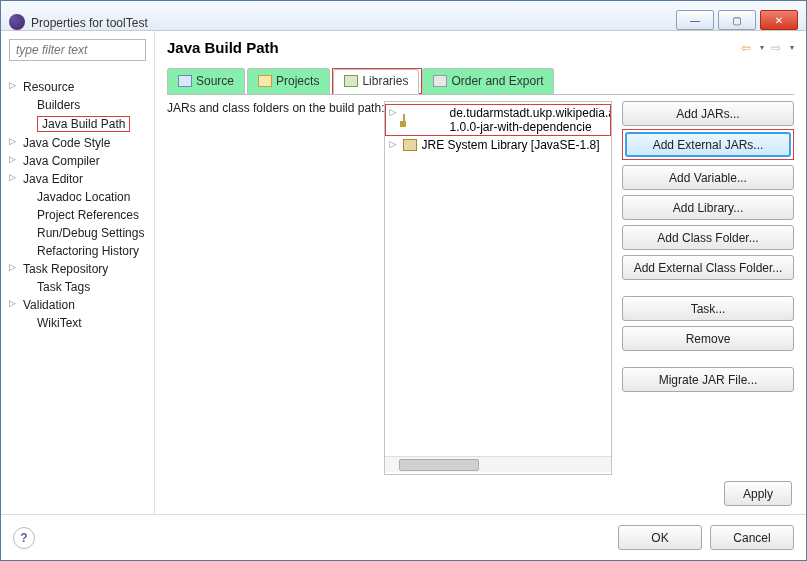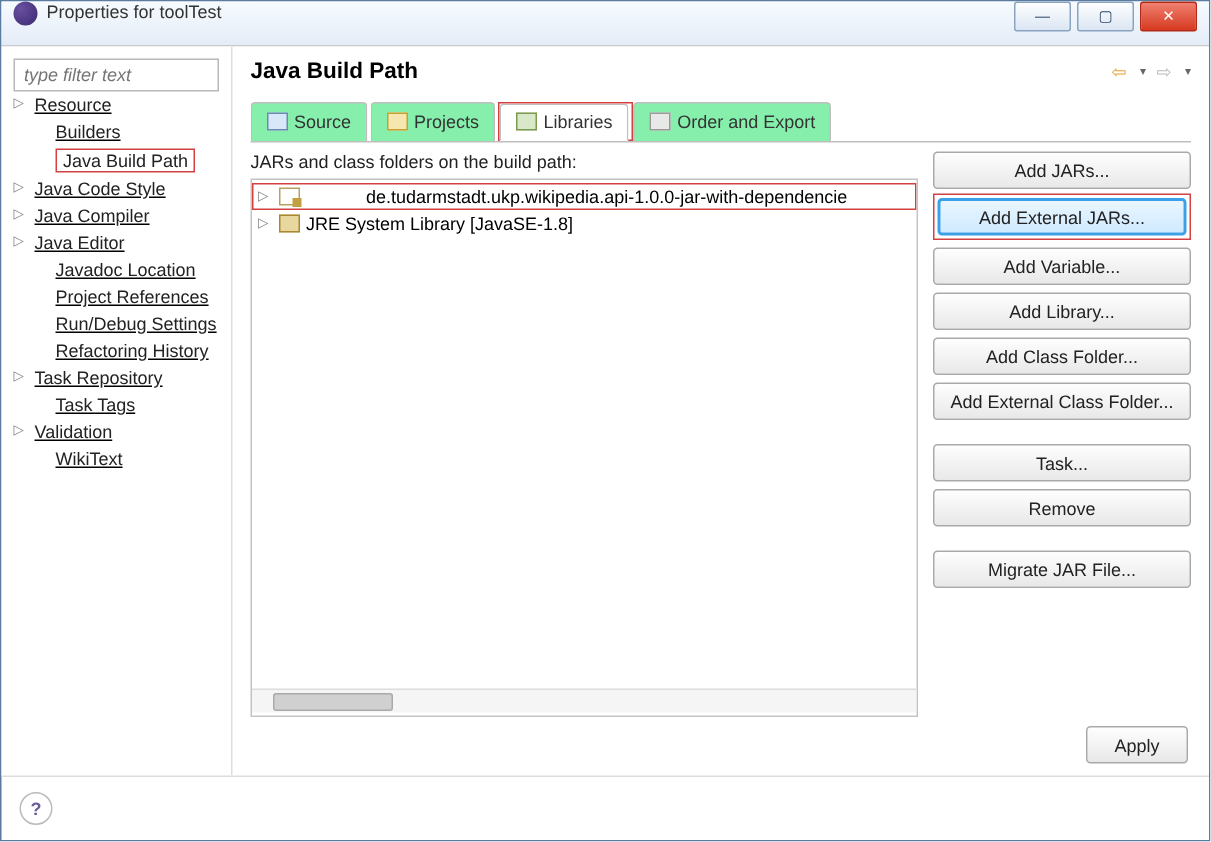--- a/index.html
+++ b/index.html
@@ -1,27 +1,27 @@
 <!DOCTYPE html>
 <html><head>
 <meta charset="utf-8">
 <style>
   * { box-sizing: border-box; font-family: "Segoe UI", Tahoma, sans-serif; font-size: 12px; }
   html,body { margin:0; padding:0; background:#fff; }
   .window { width:807px; height:561px; border:1px solid #5a7aa0; display:flex; flex-direction:column; background:#fff; position:relative; }
-  .titlebar { height:30px; background:linear-gradient(to bottom,#f7fbff,#e4ecf7); display:flex; align-items:flex-start; padding:0 8px; border-bottom:1px solid #c9c9c9; }
+  .titlebar { height:30px; background:linear-gradient(to bottom,#f7fbff,#e4ecf7); display:flex; align-items:flex-end; padding:0 8px; border-bottom:1px solid #c9c9c9; }
   .titlebar .app-icon { width:16px; height:16px; border-radius:50%; background:radial-gradient(circle at 30% 30%,#6a4fa0,#3a2a70); margin-right:6px; }
   .titlebar .title { flex:1; color:#333; }
   .win-btns { display:flex; gap:0; }
   .win-btn { width:38px; height:20px; border:1px solid #8aa3c0; border-radius:2px; margin-left:4px; display:flex; align-items:center; justify-content:center; background:linear-gradient(to bottom,#fdfefe,#dbe6f3); color:#304a6a; font-size:10px; }
   .win-btn.close { background:linear-gradient(to bottom,#f08070,#d63a20); color:#fff; border-color:#b02a18; }
   .body { flex:1; display:flex; background:#fff; overflow:hidden; }
   .sidebar { width:154px; border-right:1px solid #ddd; padding:8px; }
   .filter { width:100%; height:22px; border:1px solid #b8b8b8; padding:2px 6px; color:#777; font-style:italic; }
-  .tree { margin-top:0;text-decoration:underline; }
+  .tree { margin-top:17px; }
   .tree-item { padding:2px 0 2px 14px; color:#222; cursor:default; position:relative; }
   .tree-item.has-children::before { content:"▷"; position:absolute; left:0; top:2px; font-size:9px; color:#888; }
   .tree-item.child { padding-left:28px; }
   .sel-box { border:1px solid #d34040; display:inline-block; padding:0 4px; }
   .main { flex:1; padding:8px 12px 8px 12px; display:flex; flex-direction:column; }
   .main-head { display:flex; align-items:center; }
   .main-title { font-size:15px; font-weight:bold; flex:1; }
   .nav-arrows { display:flex; gap:4px; align-items:center; }
   .nav-arrow { width:16px; height:16px; display:inline-flex; align-items:center; justify-content:center; }
   .nav-arrow.back { color:#e9a23b; }
@@ -30,21 +30,21 @@
   .tabs { margin-top:12px; display:flex; border-bottom:1px solid #bfbfbf; }
   .tab { padding:4px 10px 5px 10px; border:1px solid #bfbfbf; border-bottom:none; background:#86efac; margin-right:2px; display:flex; align-items:center; gap:4px; color:#333; border-radius:3px 3px 0 0; position:relative; }
   .tab.active { background:#fff; border-bottom:1px solid #fff; margin-bottom:-1px; }
   .tab .ticon { width:14px; height:12px; background:#e8d28a; border:1px solid #b89a40; }
   .tab.source .ticon { background:#d8e8f8; border-color:#6a8ab0; }
   .tab.projects .ticon { background:#f6e7b0; border-color:#c8a030; }
   .tab.libs .ticon { background:#d8e8c8; border-color:#7a9a50; }
   .tab.order .ticon { background:#e8e8e8; border-color:#999; }
   .highlight-tab { border:1px solid #d34040; padding:0; display:inline-block; }
   .content-row { flex:1; display:flex; gap:10px; margin-top:6px; }
-  .list-area { flex:1; display:flex; flex-direction:column; }
+  .list-area { flex:1; display:flex; flex-direction:row; }
   .list-label { margin-bottom:4px; color:#222; }
   .list-box { flex:1; border:1px solid #c4c4c4; background:#fff; padding:2px 0; overflow:hidden; display:flex; flex-direction:column; }
   .list-row { padding:2px 6px 2px 18px; position:relative; display:flex; align-items:center; gap:4px; }
   .list-row::before { content:"▷"; position:absolute; left:4px; top:3px; font-size:9px; color:#888; }
   .jar-icon { width:14px; height:12px; background:#fff; border:1px solid #b8a060; position:relative; }
   .jar-icon::after { content:""; position:absolute; width:6px; height:6px; background:#c0a040; right:-2px; bottom:-2px; }
   .lib-icon { width:14px; height:12px; background:#e8d8a0; border:1px solid #a88830; }
   .list-row.sel { outline:1px solid #d34040; outline-offset:-1px;gap:44px; }
   .hscroll { height:16px; border-top:1px solid #ddd; background:#f5f5f5; position:relative; margin-top:auto; }
   .hscroll .thumb { position:absolute; left:14px; top:2px; height:12px; width:80px; background:#d0d0d0; border:1px solid #aaa; border-radius:2px; }
@@ -161,14 +161,18 @@
       </div>
 
       <div class="footer-apply">
         <div class="btn" style="width:68px">Apply</div>
       </div>
     </div>
   </div>
 
   <div class="bottombar">
     <div class="help">?</div>
+    <div class="bottom-btns">
+      <div class="btn">OK</div>
+      <div class="btn">Cancel</div>
+    </div>
   </div>
 </div>
 
 </body></html>

